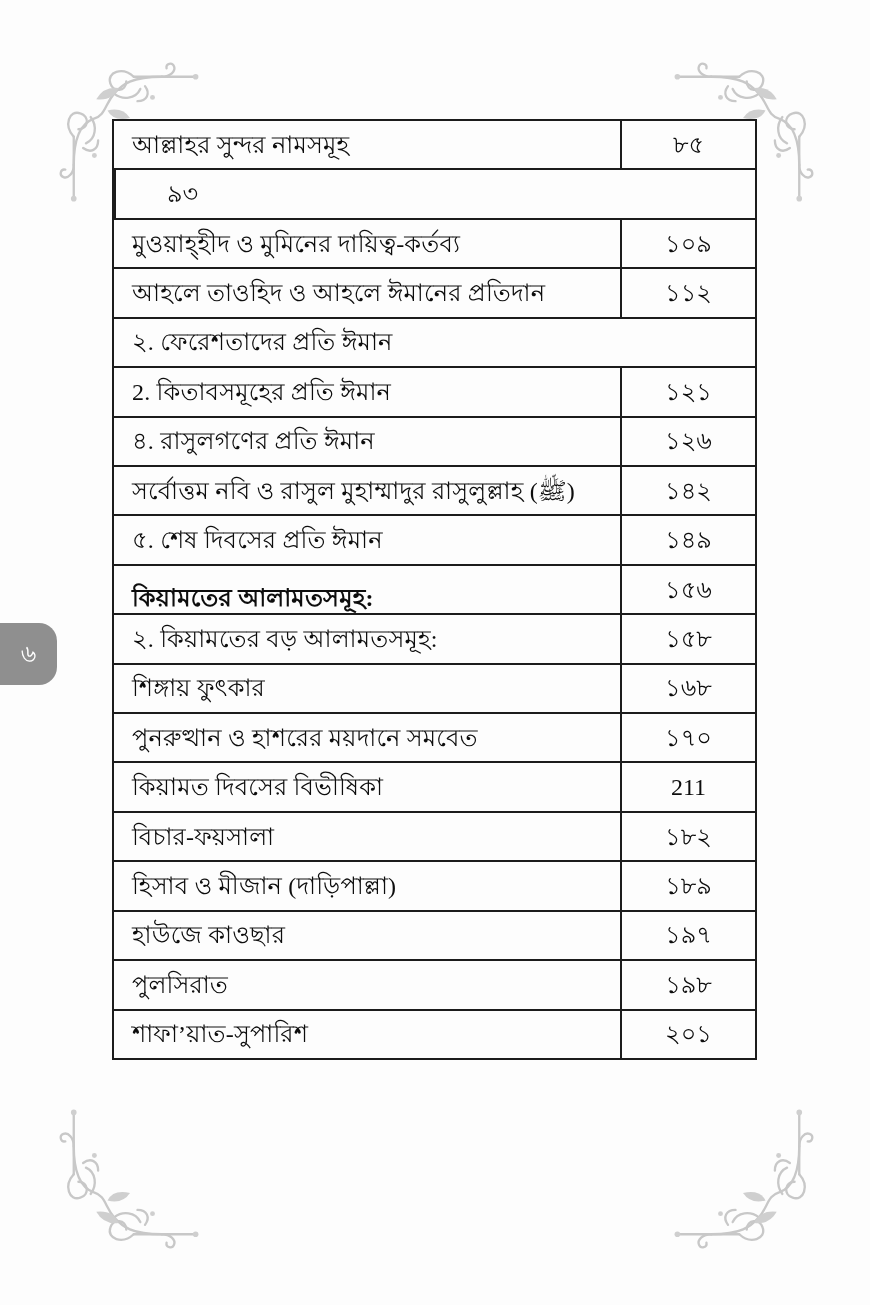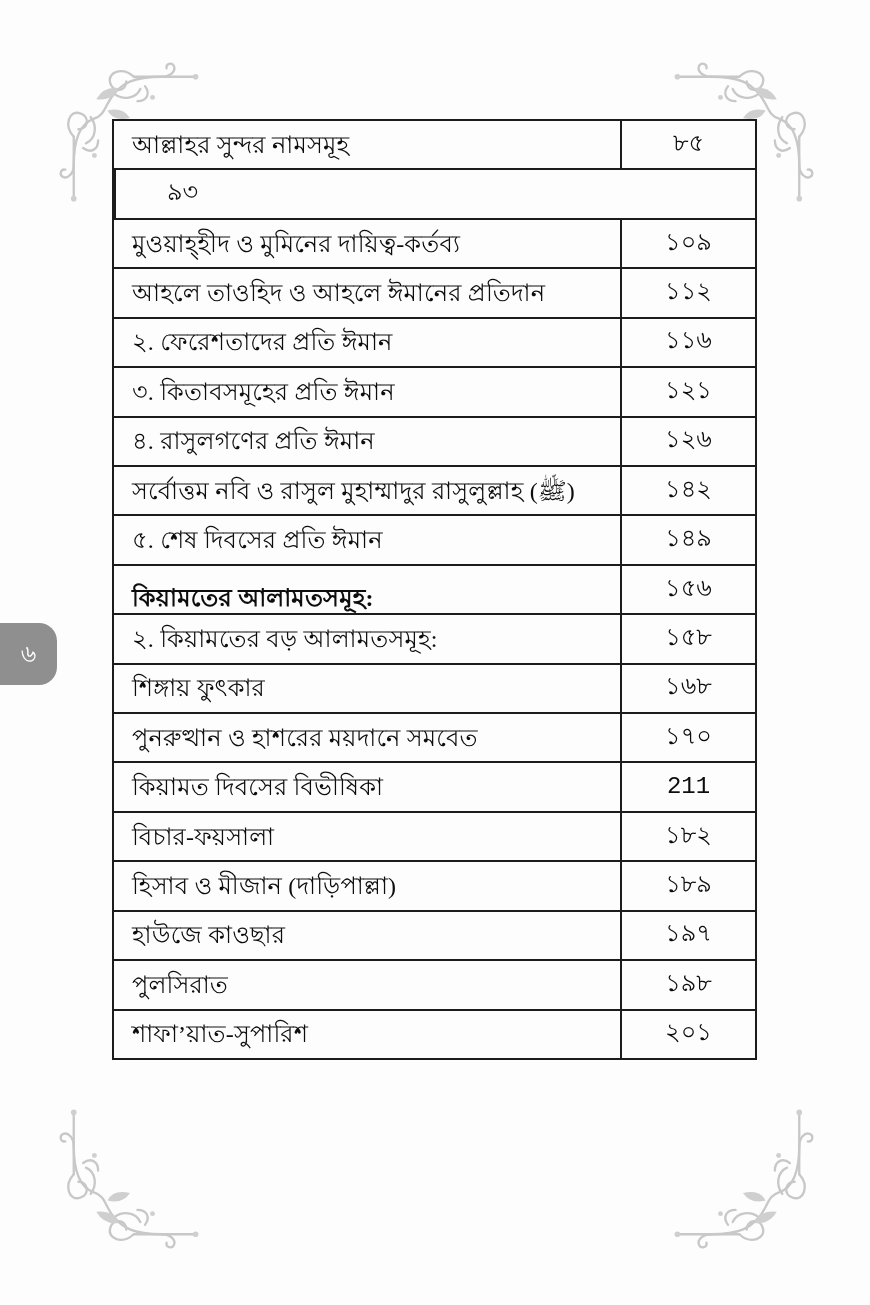--- a/index.html
+++ b/index.html
@@ -53,21 +53,20 @@
   .cell{display:flex;align-items:center;font-size:24px;line-height:1.25;}
   .cell.title{
     flex:1;
     padding-left:18px;padding-right:8px;
     letter-spacing:0.2px;
   }
   .cell.pageno{
     width:133px;flex:0 0 133px;
     border-left:2px solid var(--border-c);
     justify-content:center;
-    font-family:Liberation Mono, monospace;
   }
   .toc-row.bold .cell.title{font-weight:700;margin-top:16px;}
 </style>
 </head>
 <body>
 
 <svg width="0" height="0" style="position:absolute" aria-hidden="true">
   <defs>
     <g id="flourish-stroke" fill="none" stroke="#c8c8c8" stroke-width="2.5" stroke-linecap="round">
       <path d="M150 20 H84"></path>
@@ -127,24 +126,23 @@
       <div class="toc-row">
         <div class="cell title">মুওয়াহ্‌হীদ ও মুমিনের দায়িত্ব-কর্তব্য</div>
         <div class="cell pageno">১০৯</div>
       </div>
       <div class="toc-row">
         <div class="cell title">আহলে তাওহিদ ও আহলে ঈমানের প্রতিদান</div>
         <div class="cell pageno">১১২</div>
       </div>
       <div class="toc-row">
         <div class="cell title">২. ফেরেশতাদের প্রতি ঈমান</div>
-        <div class="cell pageno">১১৬</div>
       </div>
       <div class="toc-row">
-        <div class="cell title">৩. কিতাবসমূহের প্রতি ঈমান</div>
+        <div class="cell title">2. কিতাবসমূহের প্রতি ঈমান</div>
         <div class="cell pageno">১২১</div>
       </div>
       <div class="toc-row">
         <div class="cell title">৪. রাসুলগণের প্রতি ঈমান</div>
         <div class="cell pageno">১২৬</div>
       </div>
       <div class="toc-row">
         <div class="cell title">সর্বোত্তম নবি ও রাসুল মুহাম্মাদুর রাসুলুল্লাহ (ﷺ)</div>
         <div class="cell pageno">১৪২</div>
       </div>

